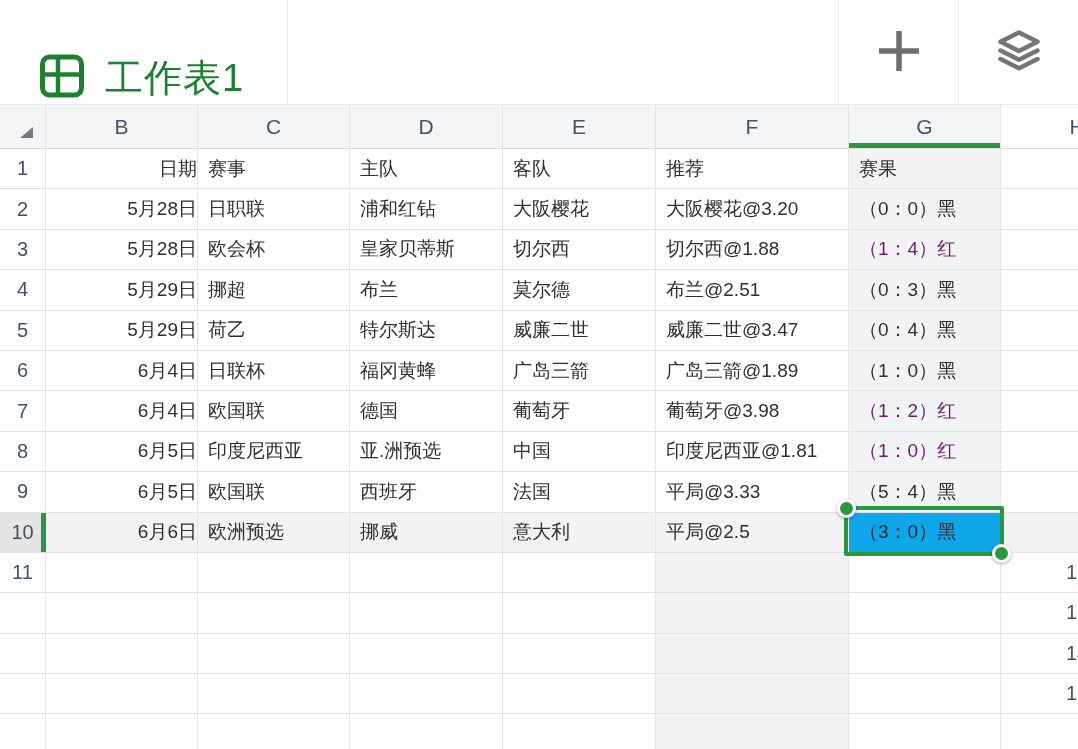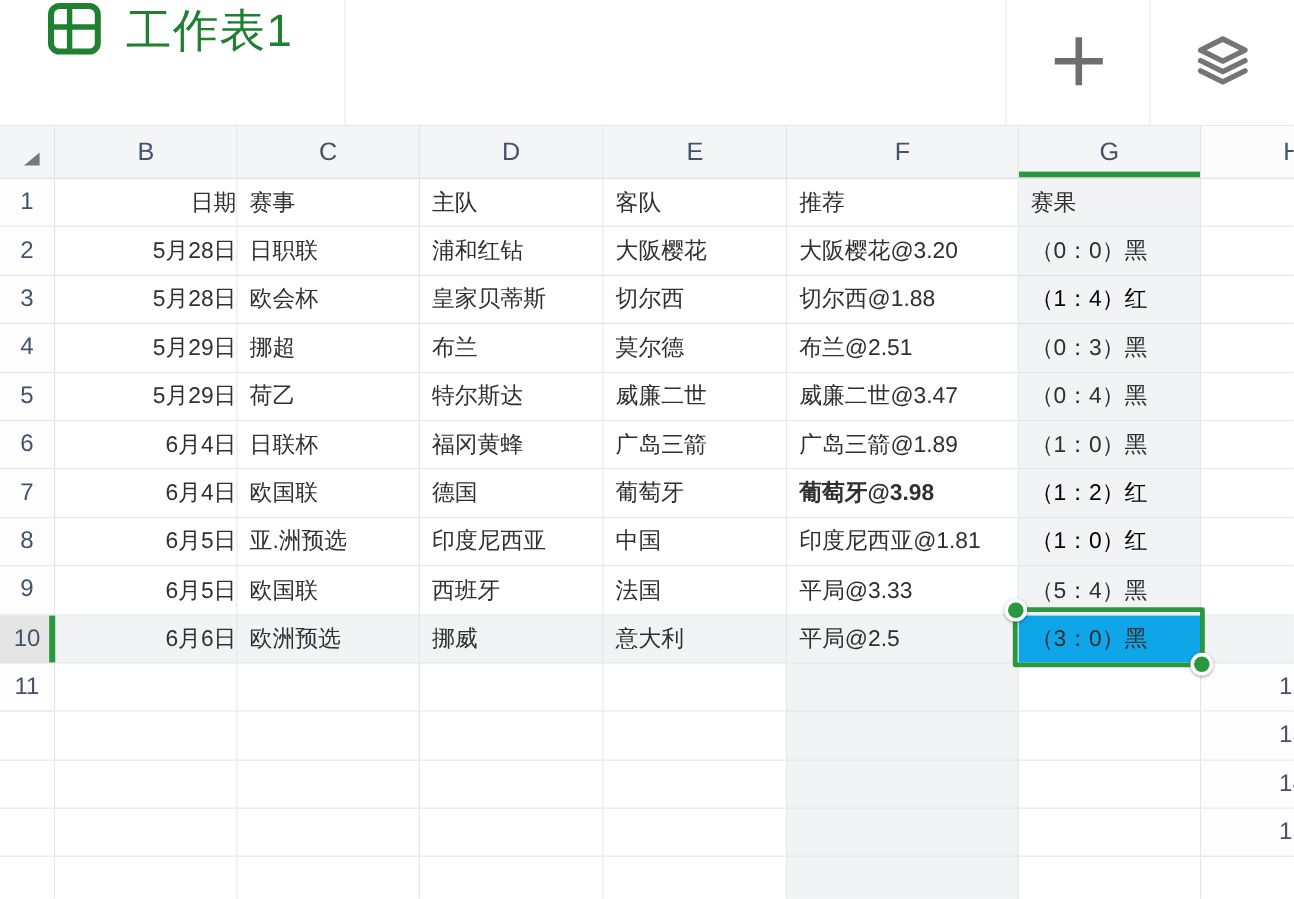--- a/index.html
+++ b/index.html
@@ -4,21 +4,21 @@
 <style>
   html,body{margin:0;padding:0}
   body{
     width:1078px;height:749px;overflow:hidden;position:relative;
     background:#ffffff;
     font-family:"Liberation Sans","DejaVu Sans",sans-serif;
     -webkit-font-smoothing:antialiased;
   }
   
   .titlebar{position:relative;height:104px;background:#fff}
-  .title-group{position:absolute;left:38px;top:0;height:104px;display:flex;align-items:flex-start;gap:19px}
+  .title-group{position:absolute;left:38px;top:0;height:104px;display:flex;align-items:flex-end;gap:19px}
   .sheet-title{font-size:38px;color:#1E8030;letter-spacing:1px}
   .tb-divider{position:absolute;top:0;width:1px;height:104px;background:#ECECEC}
   .tb-divider.d1{left:287px}
   .tb-divider.d2{left:838px}
   .tb-divider.d3{left:958px}
   .tb-btn{position:absolute;top:0;height:104px;width:119px;background:none;border:none;
     display:flex;align-items:center;justify-content:center;cursor:pointer;padding:0}
   .tb-btn.add{left:839px}
   .tb-btn.sheets{left:959px}
   
@@ -41,22 +41,22 @@
     font-size:20px;color:#44536B;background:#FDFDFD;
     border-right:1px solid #E3E4E6;border-bottom:1px solid #E2E3E5}
   .rowhead.selected{background:#e5e5e5}
   .row-bar{position:absolute;right:-1px;top:0;bottom:0;width:5px;background:#2B9840}
   .cell{display:flex;align-items:center;padding:0 10px;font-size:19px;color:#303030;
     background:#fff;border-right:1px solid #E4E5E7;border-bottom:1px solid #E2E3E5;
     white-space:nowrap;overflow:hidden}
   .cell.num{justify-content:flex-end;padding-right:0}
   .cell.tint{background:#F2F3F4}
   .cell.active{background:#0ea5e9}
-  .cell.red{color:#000000}
-  .cell.bold{font-weight:700}
+  .cell.red{color:#701a75}
+  .cell.bold{font-weight:400}
   
   .selection{position:absolute;left:844px;top:402px;width:160px;height:50px;
     box-sizing:border-box;border:4px solid #2B9840;border-radius:2px;pointer-events:none}
   .handle{position:absolute;width:13px;height:13px;border-radius:50%;
     background:#2B9840;border:3px solid #fff;box-shadow:0 1px 3px rgba(0,0,0,.35);pointer-events:auto}
   .handle.tl{left:-11px;top:-11px}
   .handle.br{right:-11px;bottom:-11px}
 </style>
 </head>
 <body>
@@ -159,22 +159,22 @@
       <div class="rowhead">7</div>
       <div class="cell num">6月4日</div>
       <div class="cell">欧国联</div>
       <div class="cell">德国</div>
       <div class="cell">葡萄牙</div>
       <div class="cell bold">葡萄牙@3.98</div>
       <div class="cell tint red">（1：2）红</div>
       <div class="cell"></div>
       <div class="rowhead">8</div>
       <div class="cell num">6月5日</div>
+      <div class="cell">印度尼西亚</div>
       <div class="cell">亚.洲预选</div>
-      <div class="cell">印度尼西亚</div>
       <div class="cell">中国</div>
       <div class="cell">印度尼西亚@1.81</div>
       <div class="cell tint red">（1：0）红</div>
       <div class="cell"></div>
       <div class="rowhead">9</div>
       <div class="cell num">6月5日</div>
       <div class="cell">欧国联</div>
       <div class="cell">西班牙</div>
       <div class="cell">法国</div>
       <div class="cell">平局@3.33</div>

